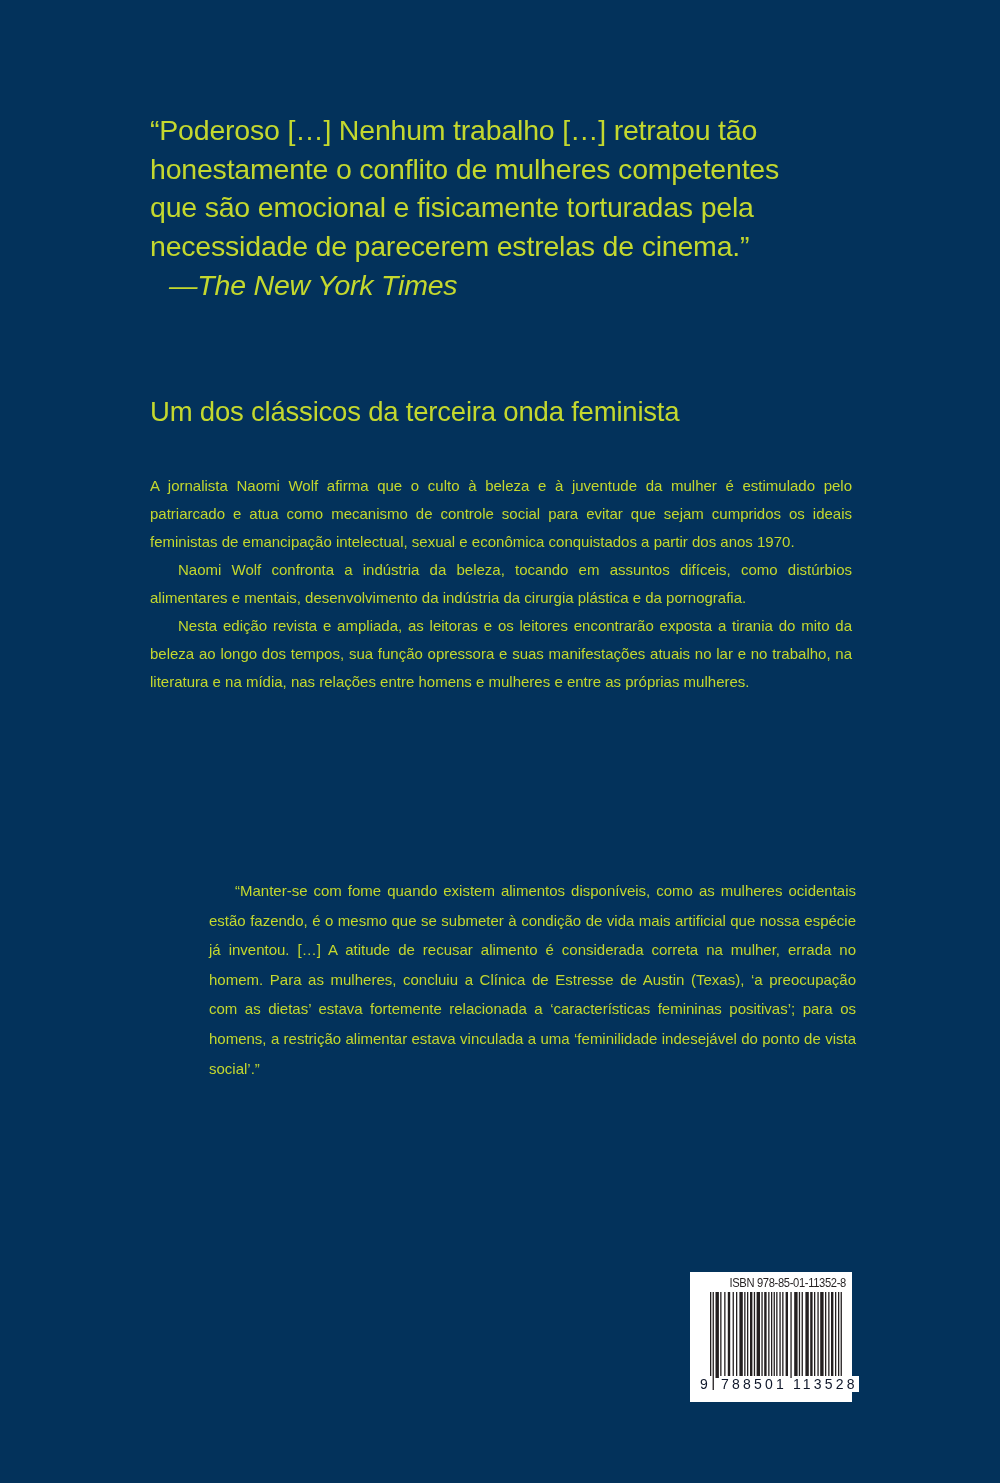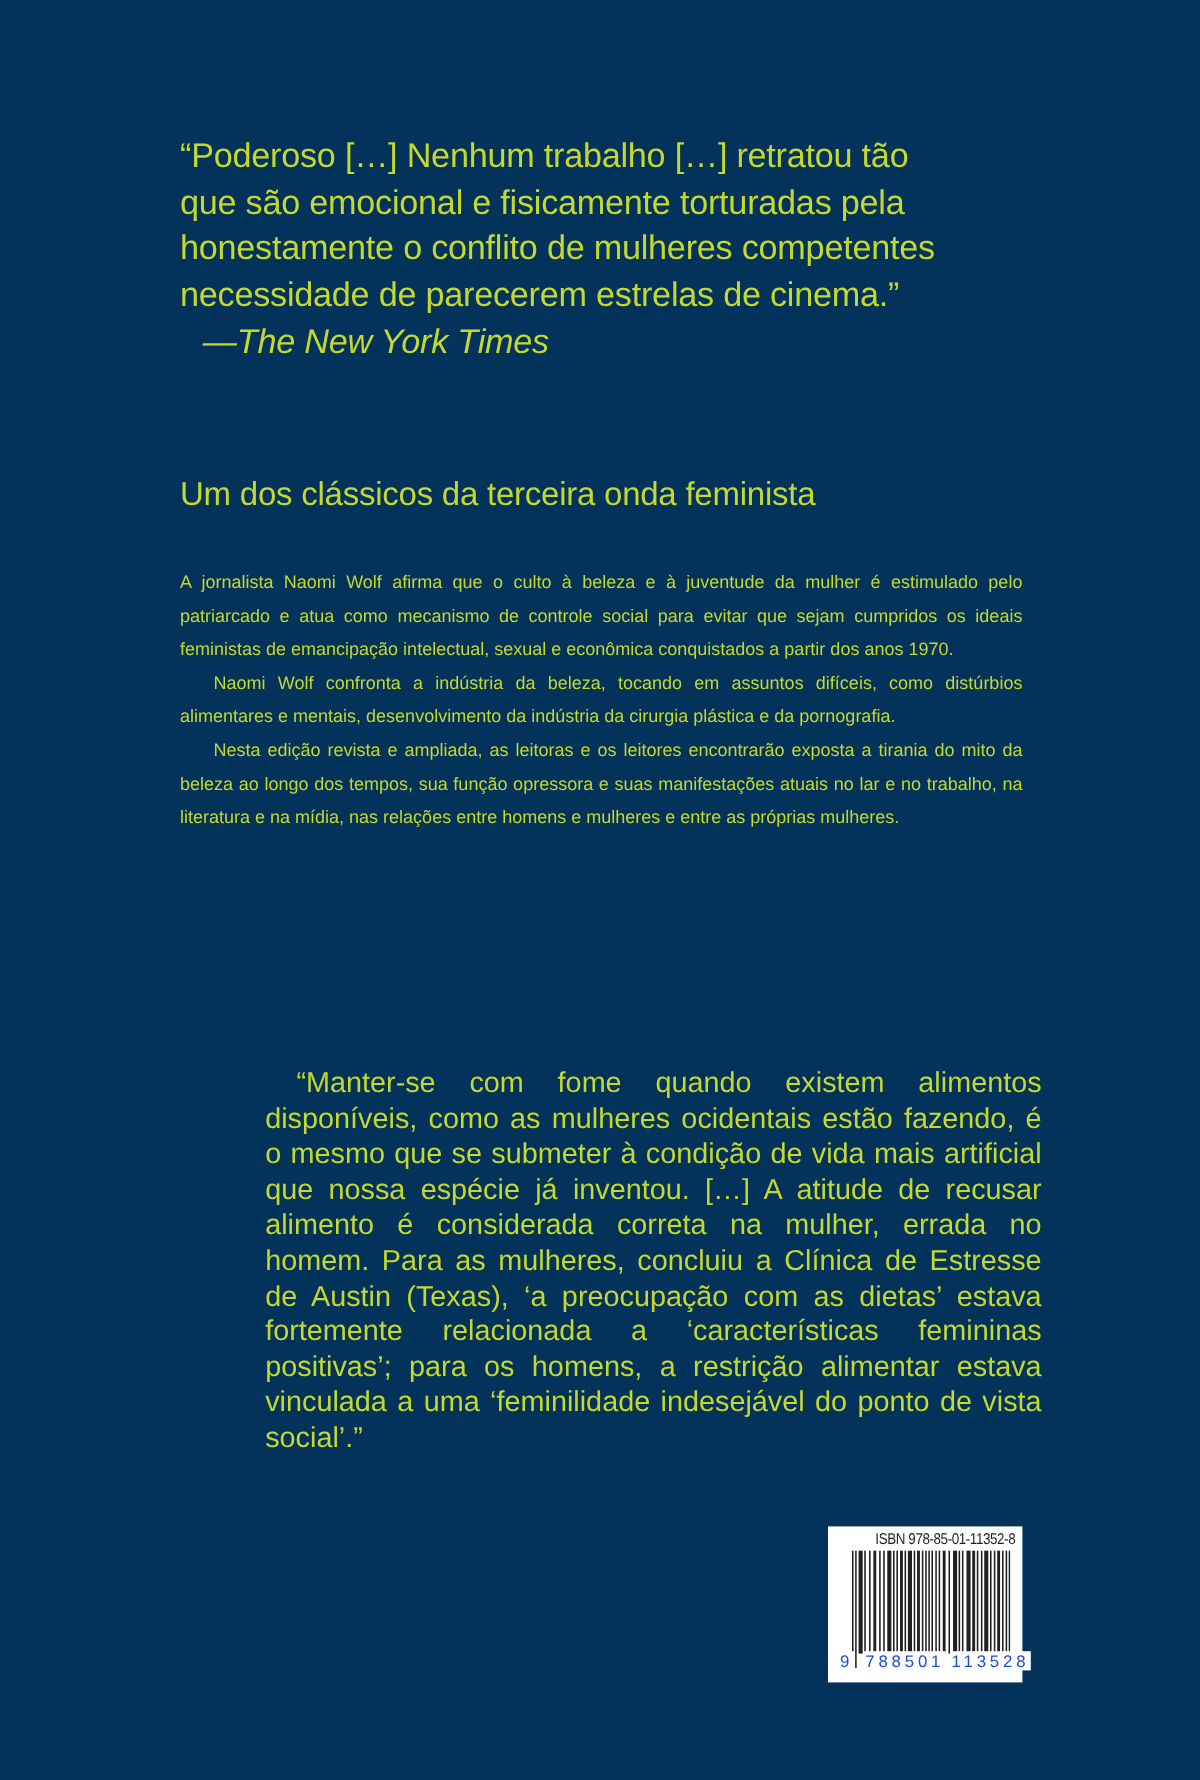--- a/index.html
+++ b/index.html
@@ -62,24 +62,24 @@
       margin: 0;
     }
     .body-text p + p {
       text-indent: 28px;
     }
     .excerpt {
       position: absolute;
       left: 205px;
       top: 872px;
       width: 647px;
-      font-size: 24px;
+      font-size: 15px;
       line-height: 29.6px;
       text-align: justify;
-      margin: 16px;
+      margin: 4px;
     }
     .excerpt p {
       margin: 0;
       text-indent: 26px;
     }
     .barcode-box {
       position: absolute;
       left: 690px;
       top: 1272px;
       width: 162px;
@@ -105,39 +105,39 @@
       top: 20px;
       width: 132px;
       height: 98px;
     }
     .bar-digits {
       position: absolute;
       left: 9px;
       top: 104px;
       width: 140px;
       font-size: 14px;
-      color: #1d4ed8;
+      color: #0f172a;
       letter-spacing: 3.2px;
       white-space: nowrap;
       background: transparent;
     }
     .bar-digits span {
       background: #fff;
       padding: 0 1px;
     }
   </style>
 </head>
 <body>
 
 <div class="cover">
 
   <blockquote class="blurb">
     <span style="display:block">“Poderoso […] Nenhum trabalho […] retratou tão</span>
+    <span style="display:block">honestamente o conflito de mulheres competentes</span>
     <span style="display:block">que são emocional e fisicamente torturadas pela</span>
-    <span style="display:block">honestamente o conflito de mulheres competentes</span>
     <span style="display:block">necessidade de parecerem estrelas de cinema.”</span>
     <span class="attribution">—The New York Times</span>
   </blockquote>
 
   <h2 class="section-heading">Um dos clássicos da terceira onda feminista</h2>
 
   <div class="body-text">
     <p>A jornalista Naomi Wolf afirma que o culto à beleza e à juventude da mulher é estimulado pelo patriarcado e atua como mecanismo de con­trole social para evitar que sejam cumpridos os ideais feministas de emancipação intelectual, sexual e econômica conquistados a partir dos anos 1970.</p>
     <p>Naomi Wolf confronta a indústria da beleza, tocando em assuntos difíceis, como distúrbios alimentares e mentais, desenvolvimento da indústria da cirurgia plástica e da pornografia.</p>
     <p>Nesta edição revista e ampliada, as leitoras e os leitores encontrarão exposta a tirania do mito da beleza ao longo dos tempos, sua função opressora e suas manifestações atuais no lar e no trabalho, na literatura e na mídia, nas relações entre homens e mulheres e entre as próprias mulheres.</p>

